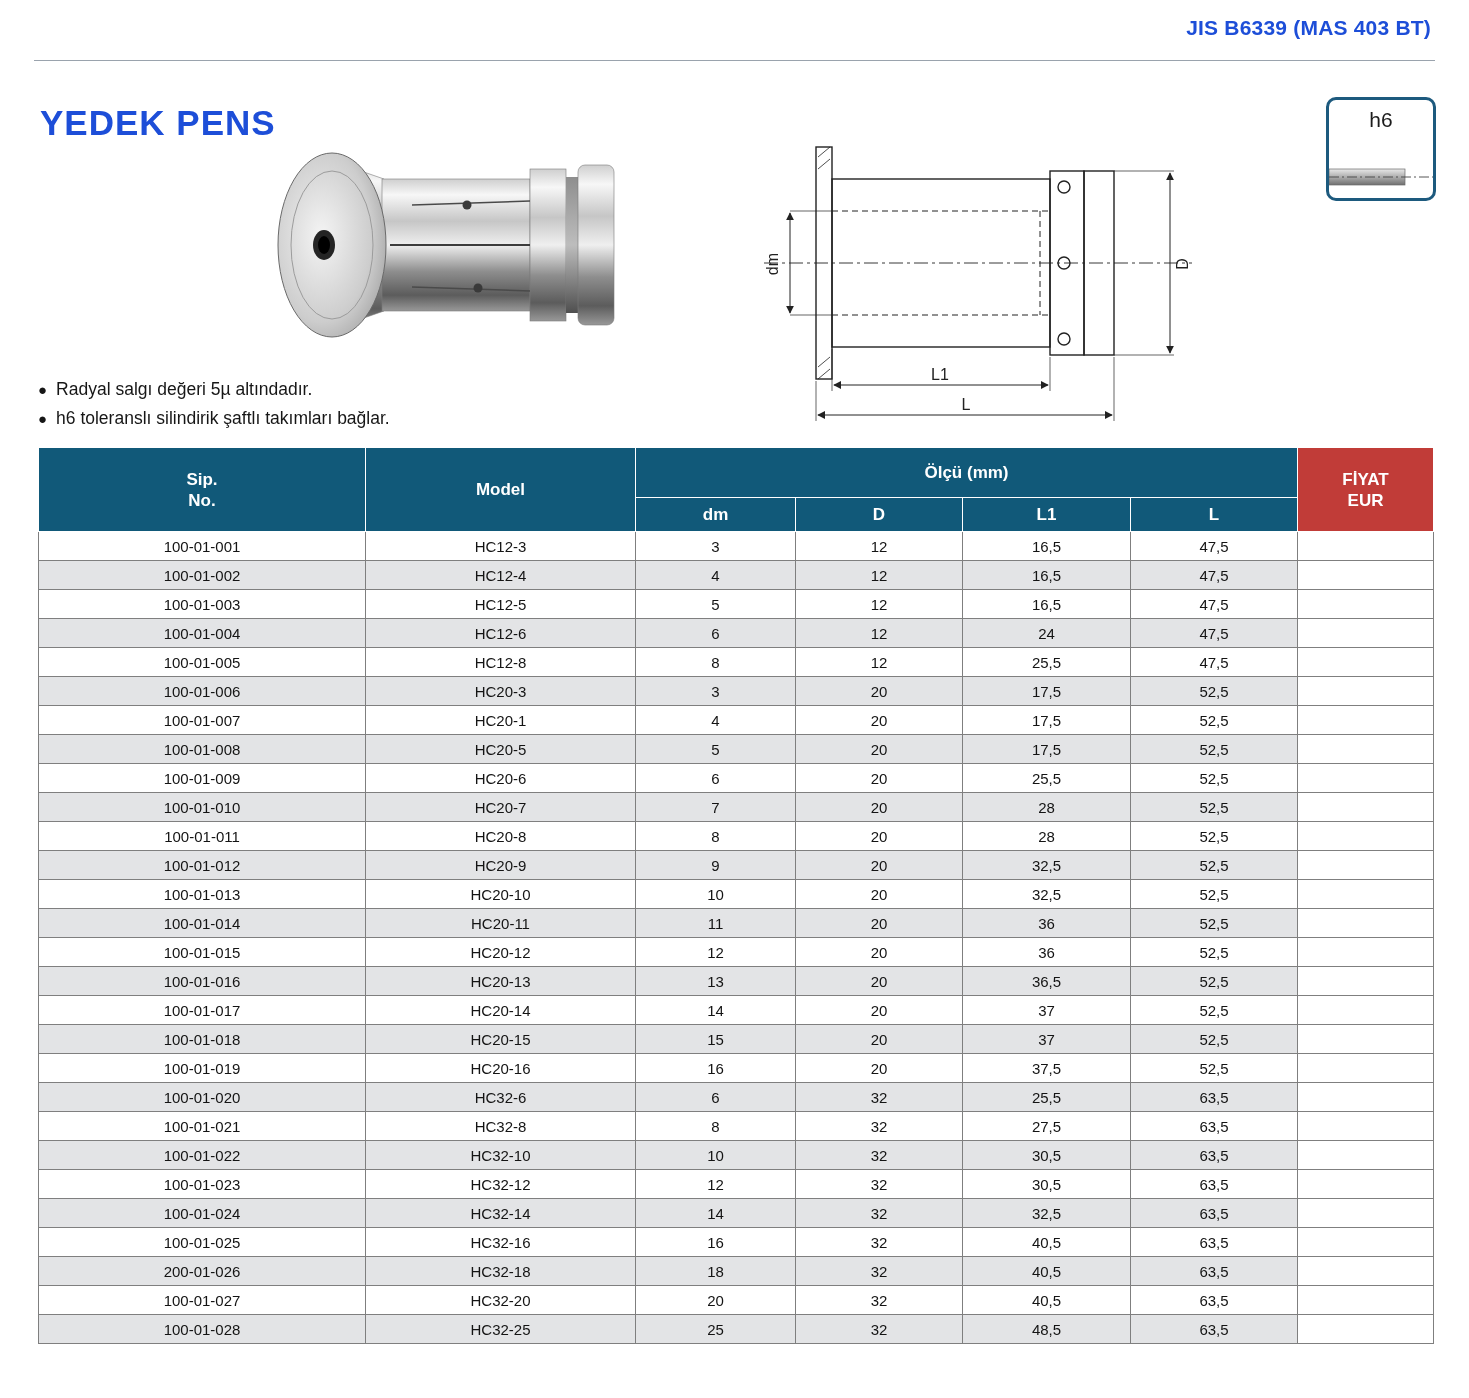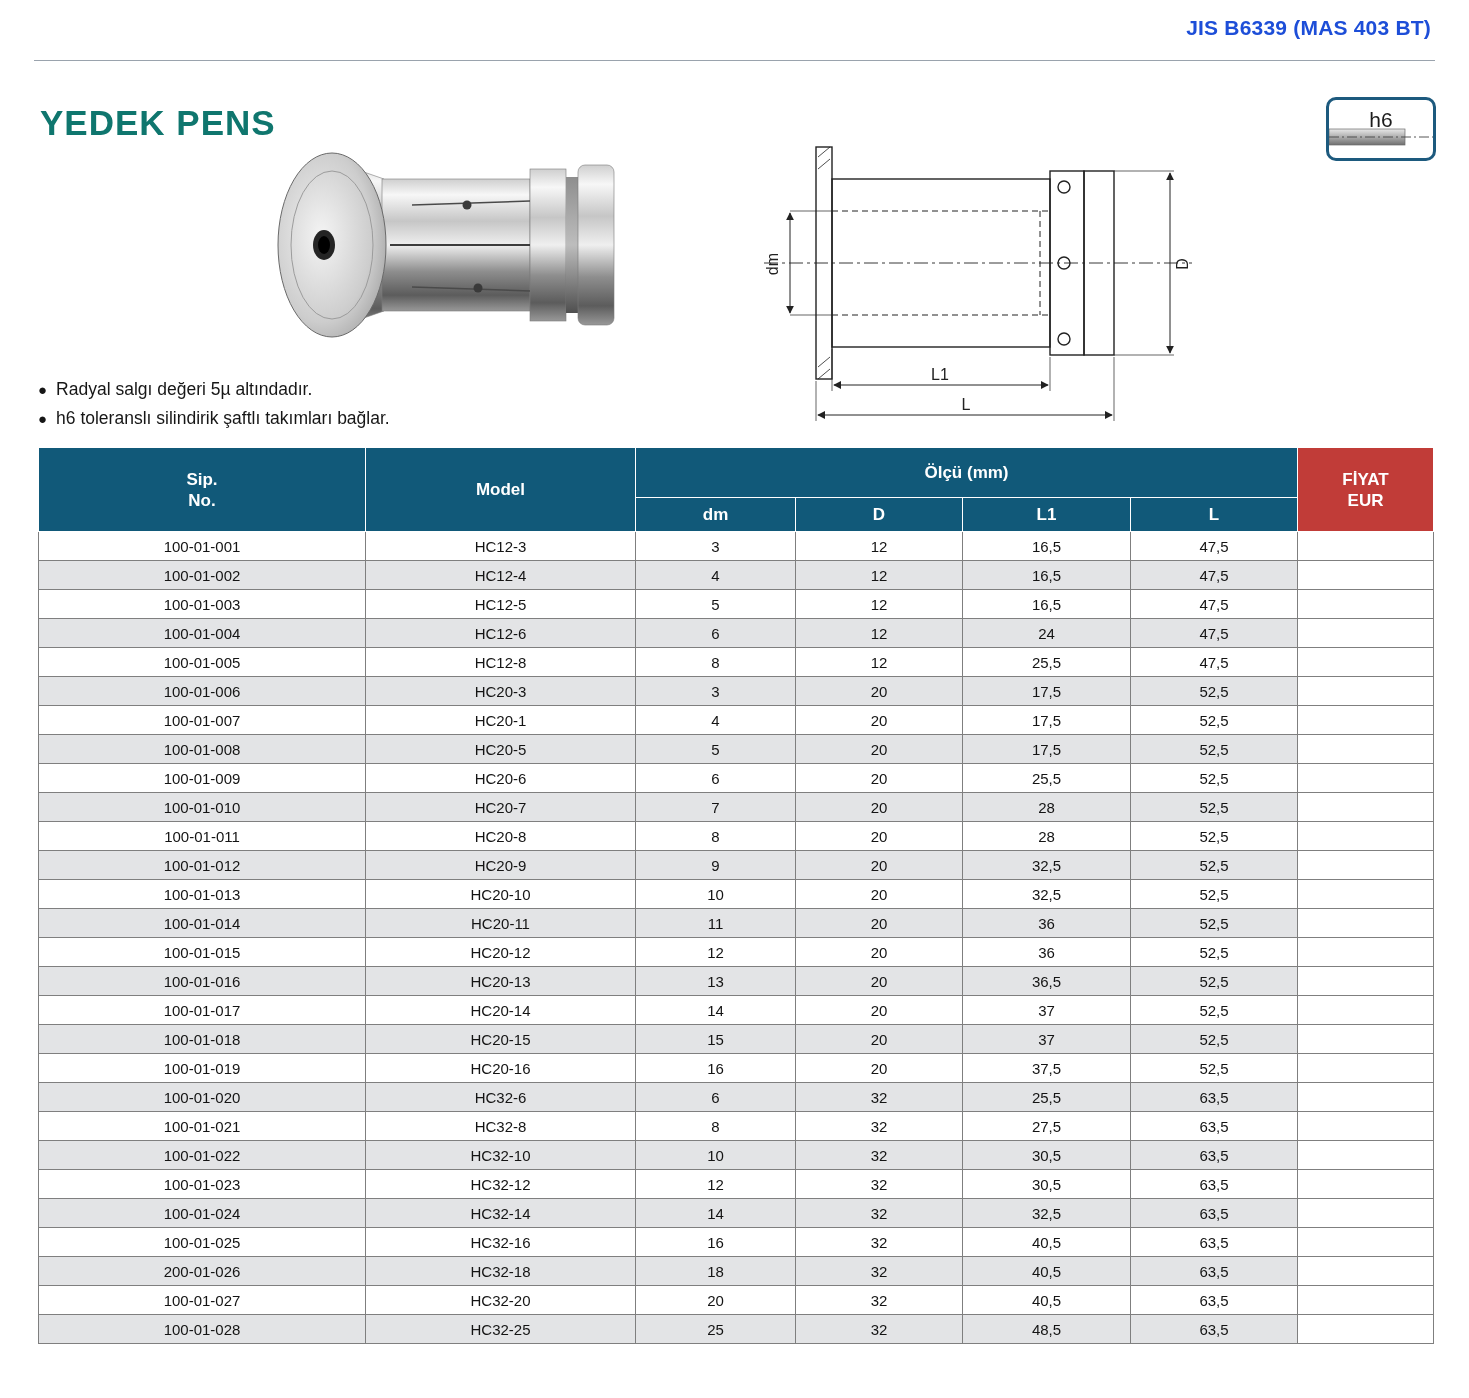--- a/index.html
+++ b/index.html
@@ -14,28 +14,28 @@
   .topbar { height: 60px; position: relative; }
   .standard {
     position: absolute; top: 16px; right: 38px;
     font-size: 21px; font-weight: bold; color: #1d4ed8; letter-spacing: .2px;
   }
   .rule { border: 0; border-top: 1px solid #9aa3ad; margin: 0 34px; }
 
   .hero { position: relative; height: 386px; }
   .page-title {
     position: absolute; left: 40px; top: 42px;
-    font-size: 35px; font-weight: bold; color: #0f766e; letter-spacing: 1px;
+    font-size: 35px; font-weight: bold; color: #1d4ed8; letter-spacing: 1px;
   }
   .photo { position: absolute; left: 262px; top: 84px; }
   .drawing { position: absolute; left: 750px; top: 72px; }
 
   .badge {
     position: absolute; left: 1326px; top: 36px;
-    width: 110px; height: 64px;
+    width: 110px; height: 104px;
     border: 3px solid #1d5a7e; border-radius: 10px;
     overflow: hidden; background: #fff;
   }
   .badge-label {
     text-align: center; font-size: 21px; color: #1c1c1c;
     padding-top: 8px; font-weight: 400;
   }
   .badge-shaft { position: absolute; left: 0; bottom: 6px; }
 
   .bullets { position: absolute; left: 38px; top: 314px; font-size: 17.5px; line-height: 28px; color: #161616; }

